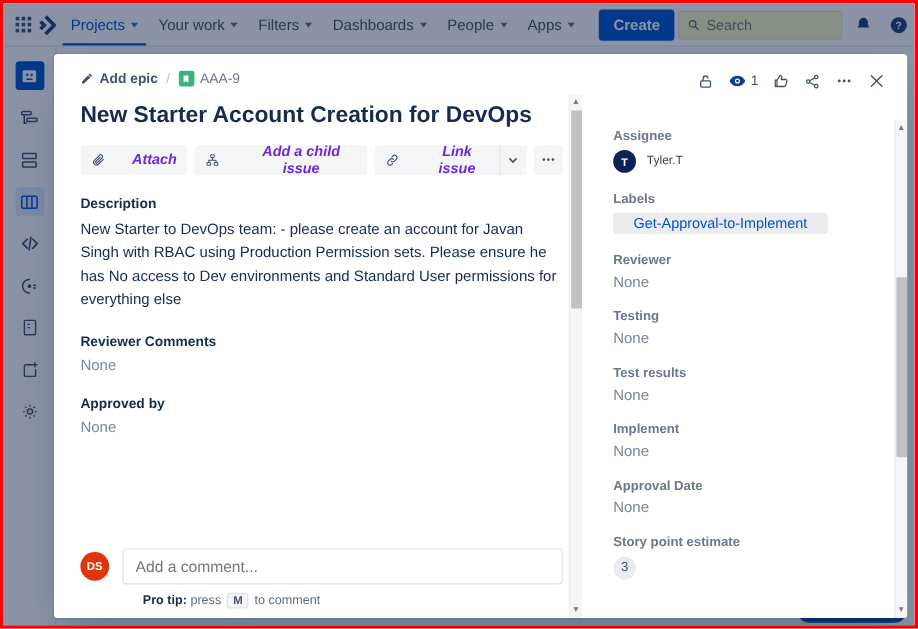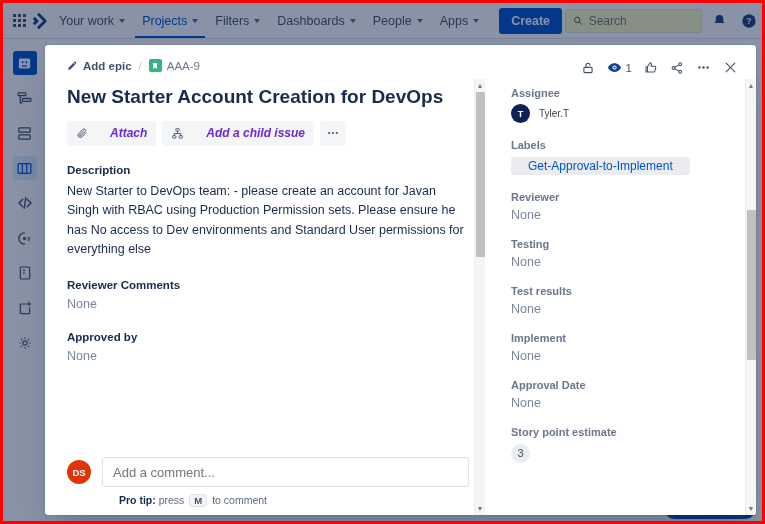--- a/index.html
+++ b/index.html
@@ -229,21 +229,21 @@
   .sbar-thumb {
     position: absolute; left: 1px; width: 9px;
     background: #c1c1c1; border-radius: 1px;
   }
   #left-sbar { right: 10px; top: 0; bottom: 0; }
   #right-sbar { right: 0; top: 0; bottom: 0; }
 
   
   .right-col {
     flex: 1; min-width: 0; position: relative;
-    display: flex; flex-direction: column;
+    display: flex; flex-direction: column; margin-top: 21px;
   }
   .right-scroll {
     flex: 1; overflow: hidden; padding: 8px 26px 0 16px; min-height: 0;
   }
   .side-field { margin-bottom: 16px; }
   .side-label {
     font-size: 11px; font-weight: 600; color: #6b778c; margin-bottom: 5px;
   }
   .side-value { font-size: 10px; color: #404040; }
   .side-none { font-size: 12.5px; color: #7a869a; }
@@ -287,26 +287,26 @@
             <i></i>
             <i></i>
           </span>
       </div>
       <div class="nav-icon-btn">
         <svg class="jira-logo" viewBox="0 0 24 24" fill="#1d3f79">
           <path d="M12 2 L21 11 a2 2 0 0 1 0 2 L12 22 L9.5 19.5 L17 12 L9.5 4.5 Z"></path>
           <path d="M7 7 L12 12 L7 17 L4.5 14.5 L7 12 L4.5 9.5 Z"></path>
         </svg>
       </div>
+      <div class="nav-item active">
+        <span>Projects</span>
+        <span class="caret"></span>
+      </div>
       <div class="nav-item">
         <span>Your work</span>
-        <span class="caret"></span>
-      </div>
-      <div class="nav-item active">
-        <span>Projects</span>
         <span class="caret"></span>
       </div>
       <div class="nav-item">
         <span>Filters</span>
         <span class="caret"></span>
       </div>
       <div class="nav-item">
         <span>Dashboards</span>
         <span class="caret"></span>
       </div>
@@ -502,20 +502,34 @@
             </button>
             <button class="act-btn">
               <svg width="13" height="13" viewBox="0 0 24 24" fill="none" stroke="#42526e" stroke-width="1.7">
                 <rect x="9" y="3" width="6" height="4.5" rx="1"></rect>
                 <rect x="3" y="16" width="6" height="4.5" rx="1"></rect>
                 <rect x="15" y="16" width="6" height="4.5" rx="1"></rect>
                 <path d="M12 7.5v4.5M6 16v-4h12v4"></path>
               </svg>
               <span>Add a child issue</span>
             </button>
+            <div class="act-split">
+              <button class="act-btn">
+                <svg width="13" height="13" viewBox="0 0 24 24" fill="none" stroke="#42526e" stroke-width="1.9" stroke-linecap="round">
+                  <path d="M10 13.5a4 4 0 0 0 5.7 0l3-3a4 4 0 0 0-5.7-5.7l-1.6 1.6"></path>
+                  <path d="M14 10.5a4 4 0 0 0-5.7 0l-3 3a4 4 0 0 0 5.7 5.7l1.6-1.6"></path>
+                </svg>
+                <span>Link issue</span>
+              </button>
+              <div class="split-caret">
+                <svg width="9" height="9" viewBox="0 0 12 12" fill="none" stroke="#42526e" stroke-width="1.8" stroke-linecap="round">
+                  <polyline points="2.5,4.5 6,8 9.5,4.5"></polyline>
+                </svg>
+              </div>
+            </div>
             <div class="act-more">
               <svg width="14" height="14" viewBox="0 0 24 24" fill="#42526e">
                 <circle cx="5.5" cy="12" r="1.9"></circle>
                   <circle cx="12" cy="12" r="1.9"></circle>
                   <circle cx="18.5" cy="12" r="1.9"></circle>
               </svg>
             </div>
           </div>
 
           <div class="field-block">

